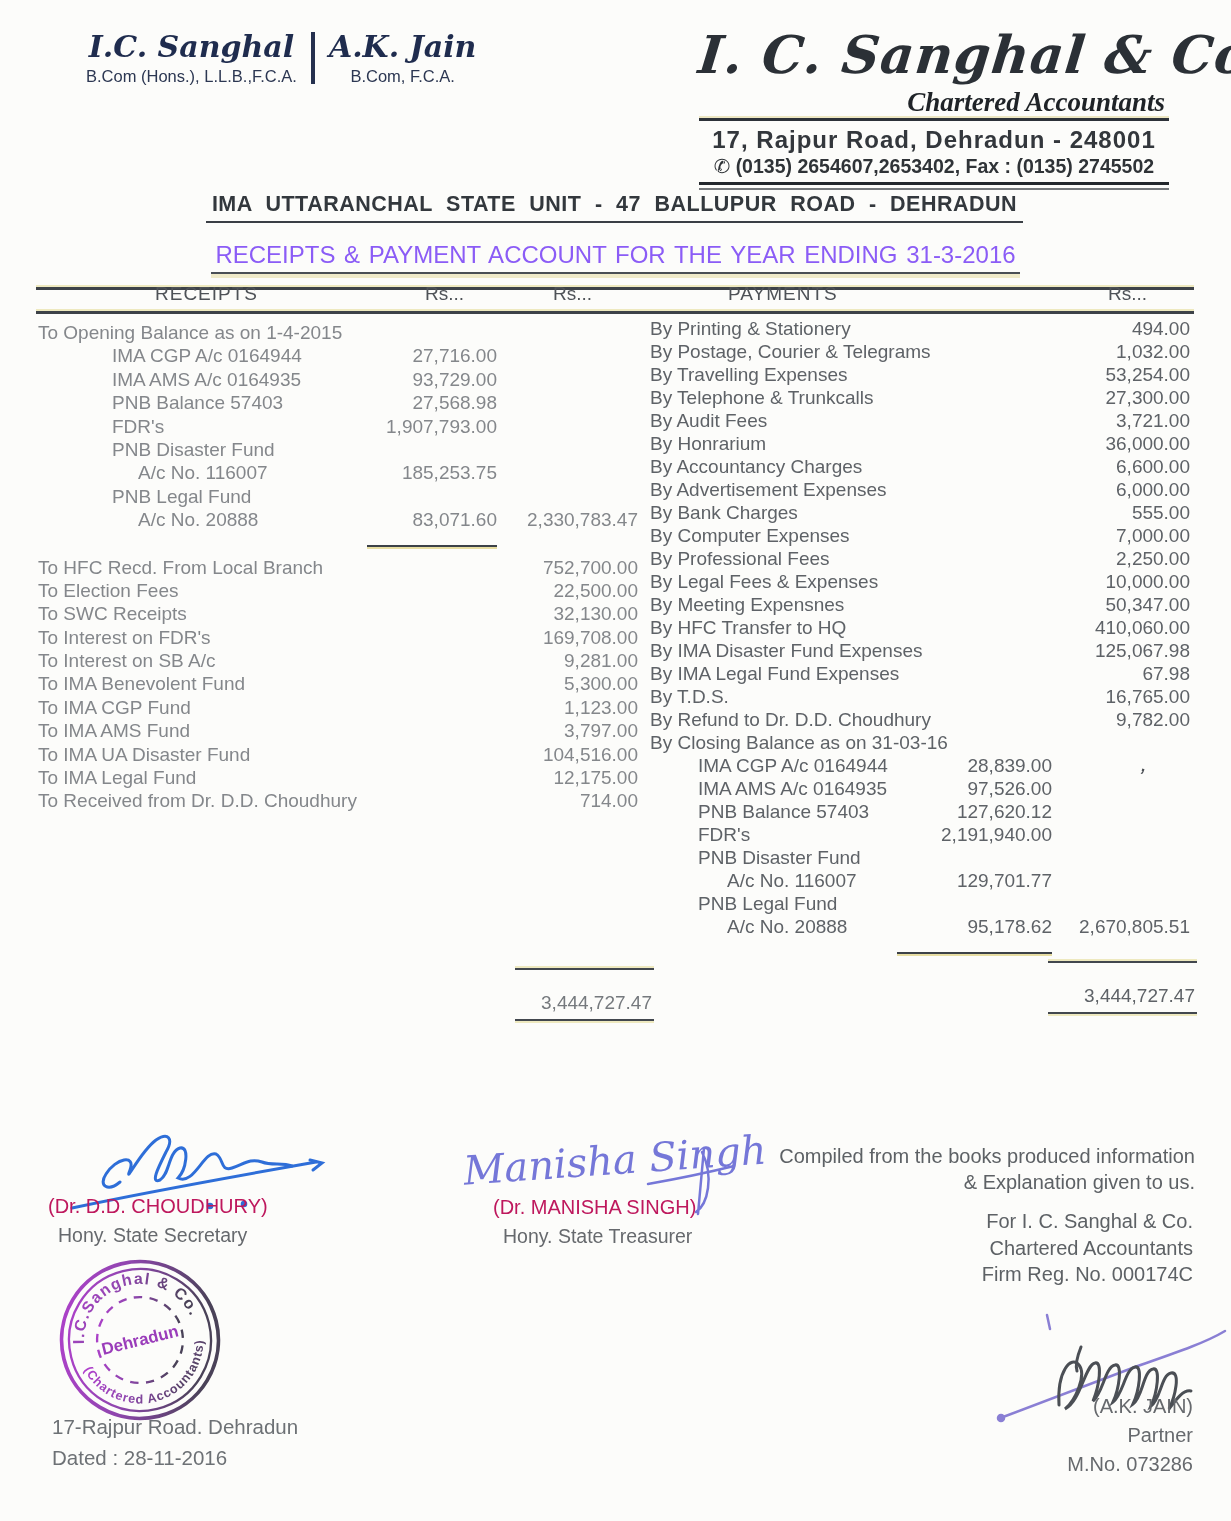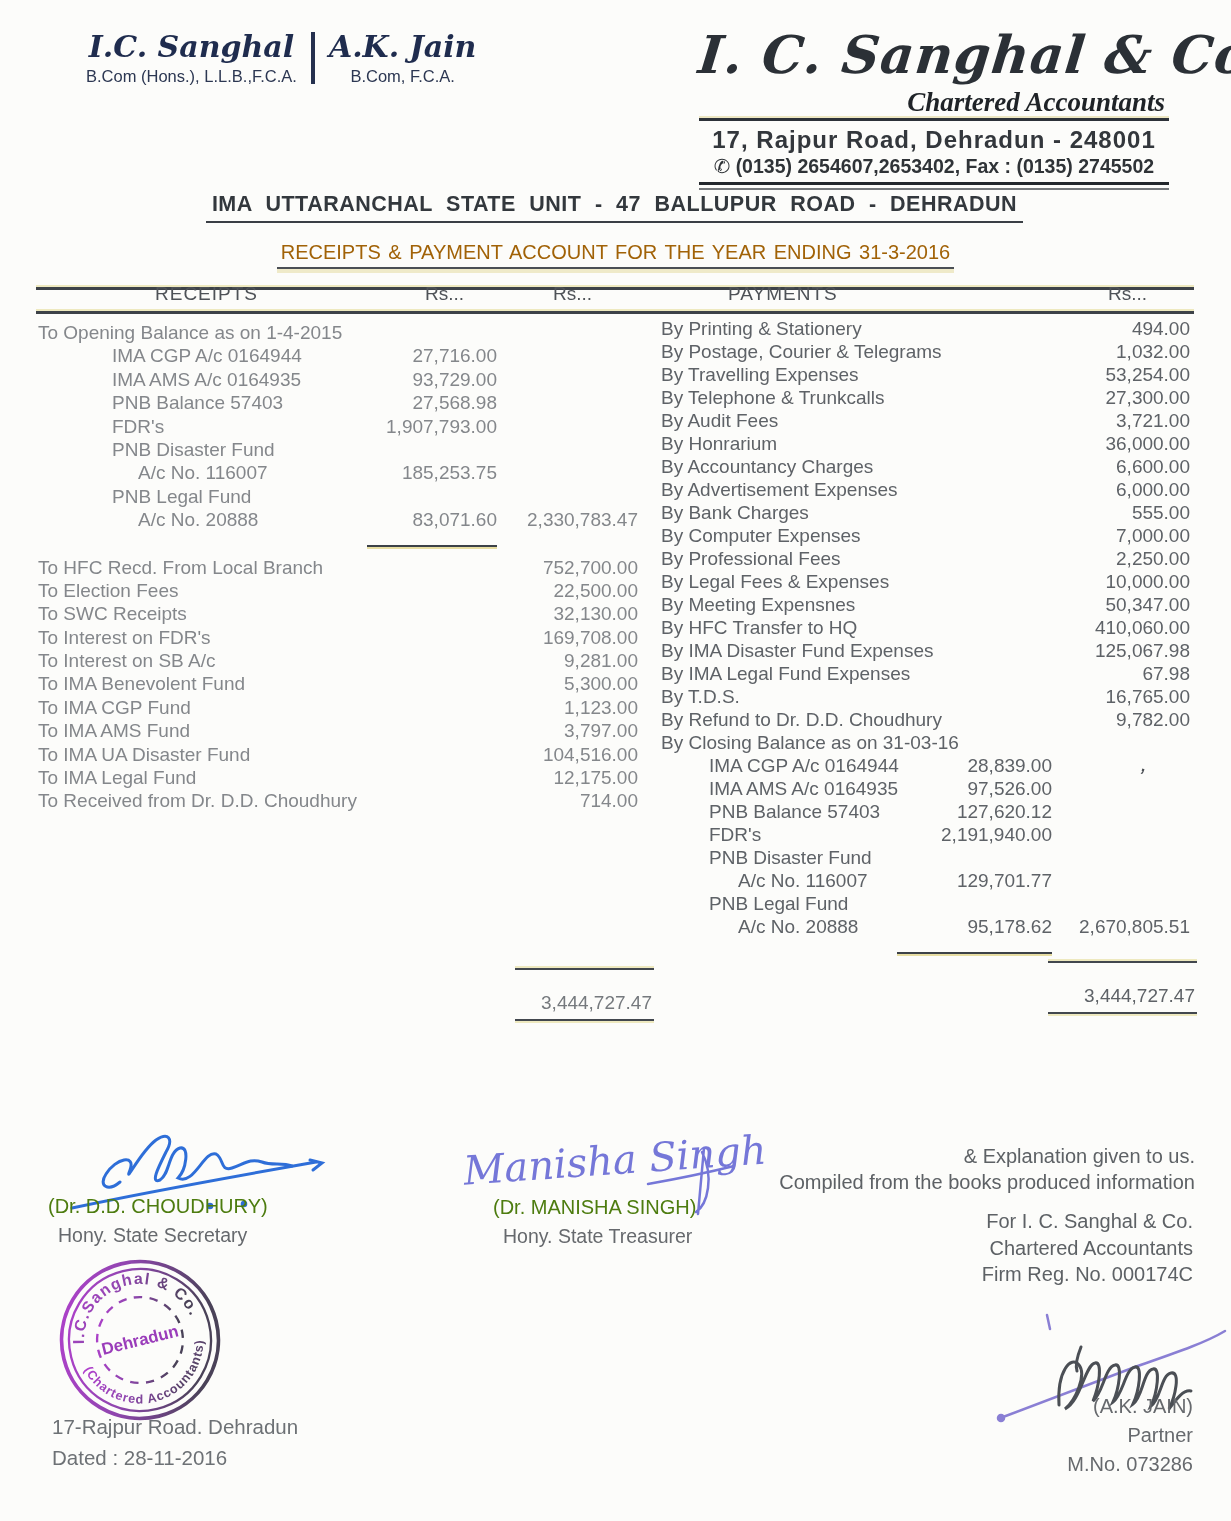--- a/index.html
+++ b/index.html
@@ -32,39 +32,39 @@
   #firm-phone{font-size:19.5px;font-weight:bold;color:#2f3337;margin-top:1px;white-space:nowrap;}
   #firm-rule2{height:3px;background:#23272c;margin-top:4px;box-shadow:0 3px 0 #fcfcfa,0 5px 0 rgba(44,49,56,.65);}
   
   #doc-title{left:0;right:2px;top:192px;text-align:center;}
   #doc-title span{
     display:inline-block;font-size:21.5px;font-weight:bold;color:#33383d;
     word-spacing:7px;letter-spacing:.5px;border-bottom:2.5px solid #3a3f45;padding:0 6px 4px;
   }
   #doc-subtitle{left:0;right:0;top:241px;text-align:center;}
   #doc-subtitle span{
-    display:inline-block;font-size:20px;color:#a16207;word-spacing:2px;
+    display:inline-block;font-size:24px;color:#8b5cf6;word-spacing:2px;
     border-bottom:2px solid #4a4f55;padding:0 4px 3px;box-shadow:0 4px 0 rgba(215,200,110,.35);
   }
   
   .tbl-rule{left:36px;width:1158px;height:2.5px;background:#3d4248;box-shadow:0 -2px 0 rgba(222,210,120,.45);}
   #rule-top{top:287px;}
   #rule-bottom{top:311px;}
   .col-h{top:283px;font-size:19px;color:#4e5257;}
   #h-receipts{left:155px;letter-spacing:1px;}
   #h-rs1{left:425px;}
   #h-rs2{left:553px;}
   #h-payments{left:728px;letter-spacing:1px;}
   #h-rs3{left:1108px;}
   
   .rows{position:absolute;font-size:19px;}
   #receipts-rows{left:38px;top:322px;width:600px;color:#84878b;}
   #payments-rows{left:650px;top:318px;width:545px;color:#5e6267;}
   .row{position:relative;height:23.4px;}
-  #payments-rows .row{height:23.0px;margin-left:11px;}
+  #payments-rows .row{height:23.0px;}
   .row.spacer{height:24px;}
   .lab{position:absolute;left:0;white-space:nowrap;}
   #receipts-rows .ind1{left:74px;}
   #receipts-rows .ind2{left:100px;}
   #payments-rows .ind1{left:48px;}
   #payments-rows .ind2{left:77px;}
   .a1,.a2{position:absolute;text-align:right;white-space:nowrap;}
   #receipts-rows .a1{right:141px;width:170px;}
   #receipts-rows .a2{right:0;width:150px;}
   #payments-rows .a1{right:143px;width:160px;}
@@ -76,21 +76,21 @@
   .total-box{
     font-size:19px;text-align:right;
     border-top:2.5px solid #42474e;border-bottom:2.5px solid #42474e;
     box-shadow:0 -2px 0 rgba(222,210,120,.45),0 2px 0 rgba(222,210,120,.45);
     padding:22px 2px 5px;
   }
   #total-left{left:515px;top:968px;width:135px;color:#75797d;}
   #total-right{left:1048px;top:961px;width:145px;color:#5e6267;}
   #ink-mark{left:1138px;top:763px;font-size:24px;color:#4a4e53;transform:rotate(18deg);}
   
-  .sig-label{font-size:20px;color:#4d7c0f;white-space:nowrap;}
+  .sig-label{font-size:20px;color:#be185d;white-space:nowrap;}
   .sig-sub{font-size:19.5px;color:#66696d;white-space:nowrap;}
   #note-block{right:36px;top:1143px;text-align:right;font-size:20px;color:#5d6165;line-height:1.3;}
   #firm-sign-block{right:38px;top:1208px;text-align:right;font-size:20px;color:#5d6165;line-height:1.33;}
   #partner-block{right:38px;top:1392px;text-align:right;font-size:20px;color:#66696d;line-height:1.45;margin-left:36px;}
   #footer-left{left:52px;top:1412px;font-size:20.5px;color:#6d7175;line-height:1.5;}
   svg{display:block;}
 </style>
 </head>
 <body>
 
@@ -344,22 +344,22 @@
     </g>
     <g fill="none" stroke="#7577d8" stroke-width="2.5" stroke-linecap="round">
       <path d="M196,62 C230,56 258,50 282,44"></path>
       <path d="M250,30 C262,54 256,82 244,90 M252,26 L246,92"></path>
     </g>
   </svg>
   <div class="abs sig-label" style="left:493px;top:1196px;">(Dr. MANISHA SINGH)</div>
   <div class="abs sig-sub" style="left:503px;top:1225px;">Hony. State Treasurer</div>
 
   <div id="note-block" class="abs">
+    <div>Compiled from the books produced information</div>
     <div>&amp; Explanation given to us.</div>
-    <div>Compiled from the books produced information</div>
   </div>
   <div id="firm-sign-block" class="abs">
     <div>For I. C. Sanghal &amp; Co.</div>
     <div>Chartered Accountants</div>
     <div>Firm Reg. No. 000174C</div>
   </div>
 
   <svg class="abs" style="left:985px;top:1305px;" width="250" height="150" viewBox="0 0 250 150">
     <g fill="none" stroke="#8a7fd4" stroke-width="2.5" stroke-linecap="round">
       <path d="M18,112 L150,62"></path>

